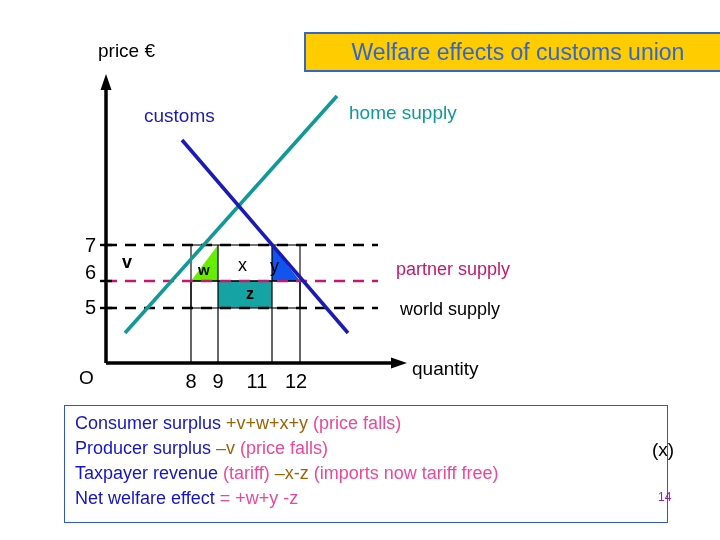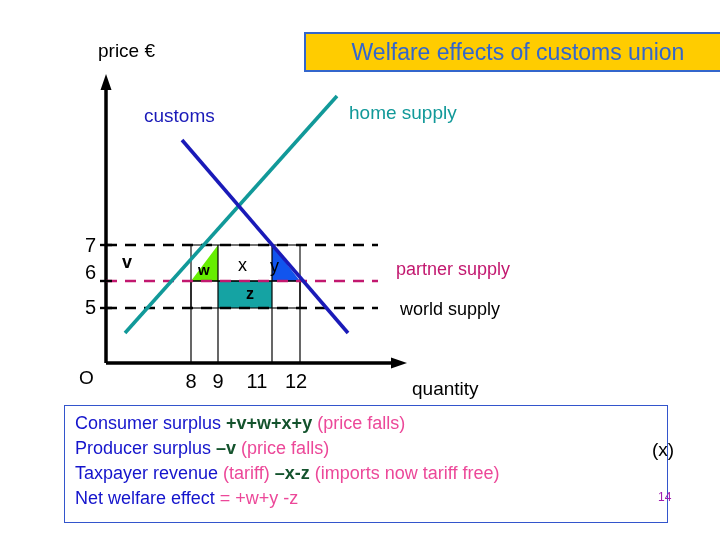--- a/index.html
+++ b/index.html
@@ -43,21 +43,21 @@
     white-space: nowrap;
   }
   
   .axis-title {
     position: absolute;
     color: #000000;
     font-size: 19px;
     white-space: nowrap;
   }
   #price-axis-label { left: 98px; top: 40px; }
-  #quantity-axis-label { left: 412px; top: 378px; }
+  #quantity-axis-label { left: 412px; top: 358px; }
   #origin-label { left: 79px; top: 367px; font-size: 19px; }
 
   
   .ytick {
     position: absolute;
     color: #000000;
     font-size: 20px;
     text-align: right;
     width: 20px;
     white-space: nowrap;
@@ -114,21 +114,21 @@
     box-sizing: border-box;
     background: #ffffff;
   }
   .note-line {
     position: absolute;
     left: 10px;
     font-size: 18px;
     color: #1414CC;
     white-space: nowrap;
   }
-  .note-line .b { color: #14532d; font-weight: bold; }
+  .note-line .b { color: #a16207; font-weight: normal; }
   .note-line .n { color: #ec4899; font-weight: normal; }
   #note-line-0 { top: 7px; }
   #note-line-1 { top: 32px; }
   #note-line-2 { top: 57px; }
   #note-line-3 { top: 82px; }
   #note-x-marker {
     position: absolute;
     left: 587px;
     top: 33px;
     font-size: 19px;

